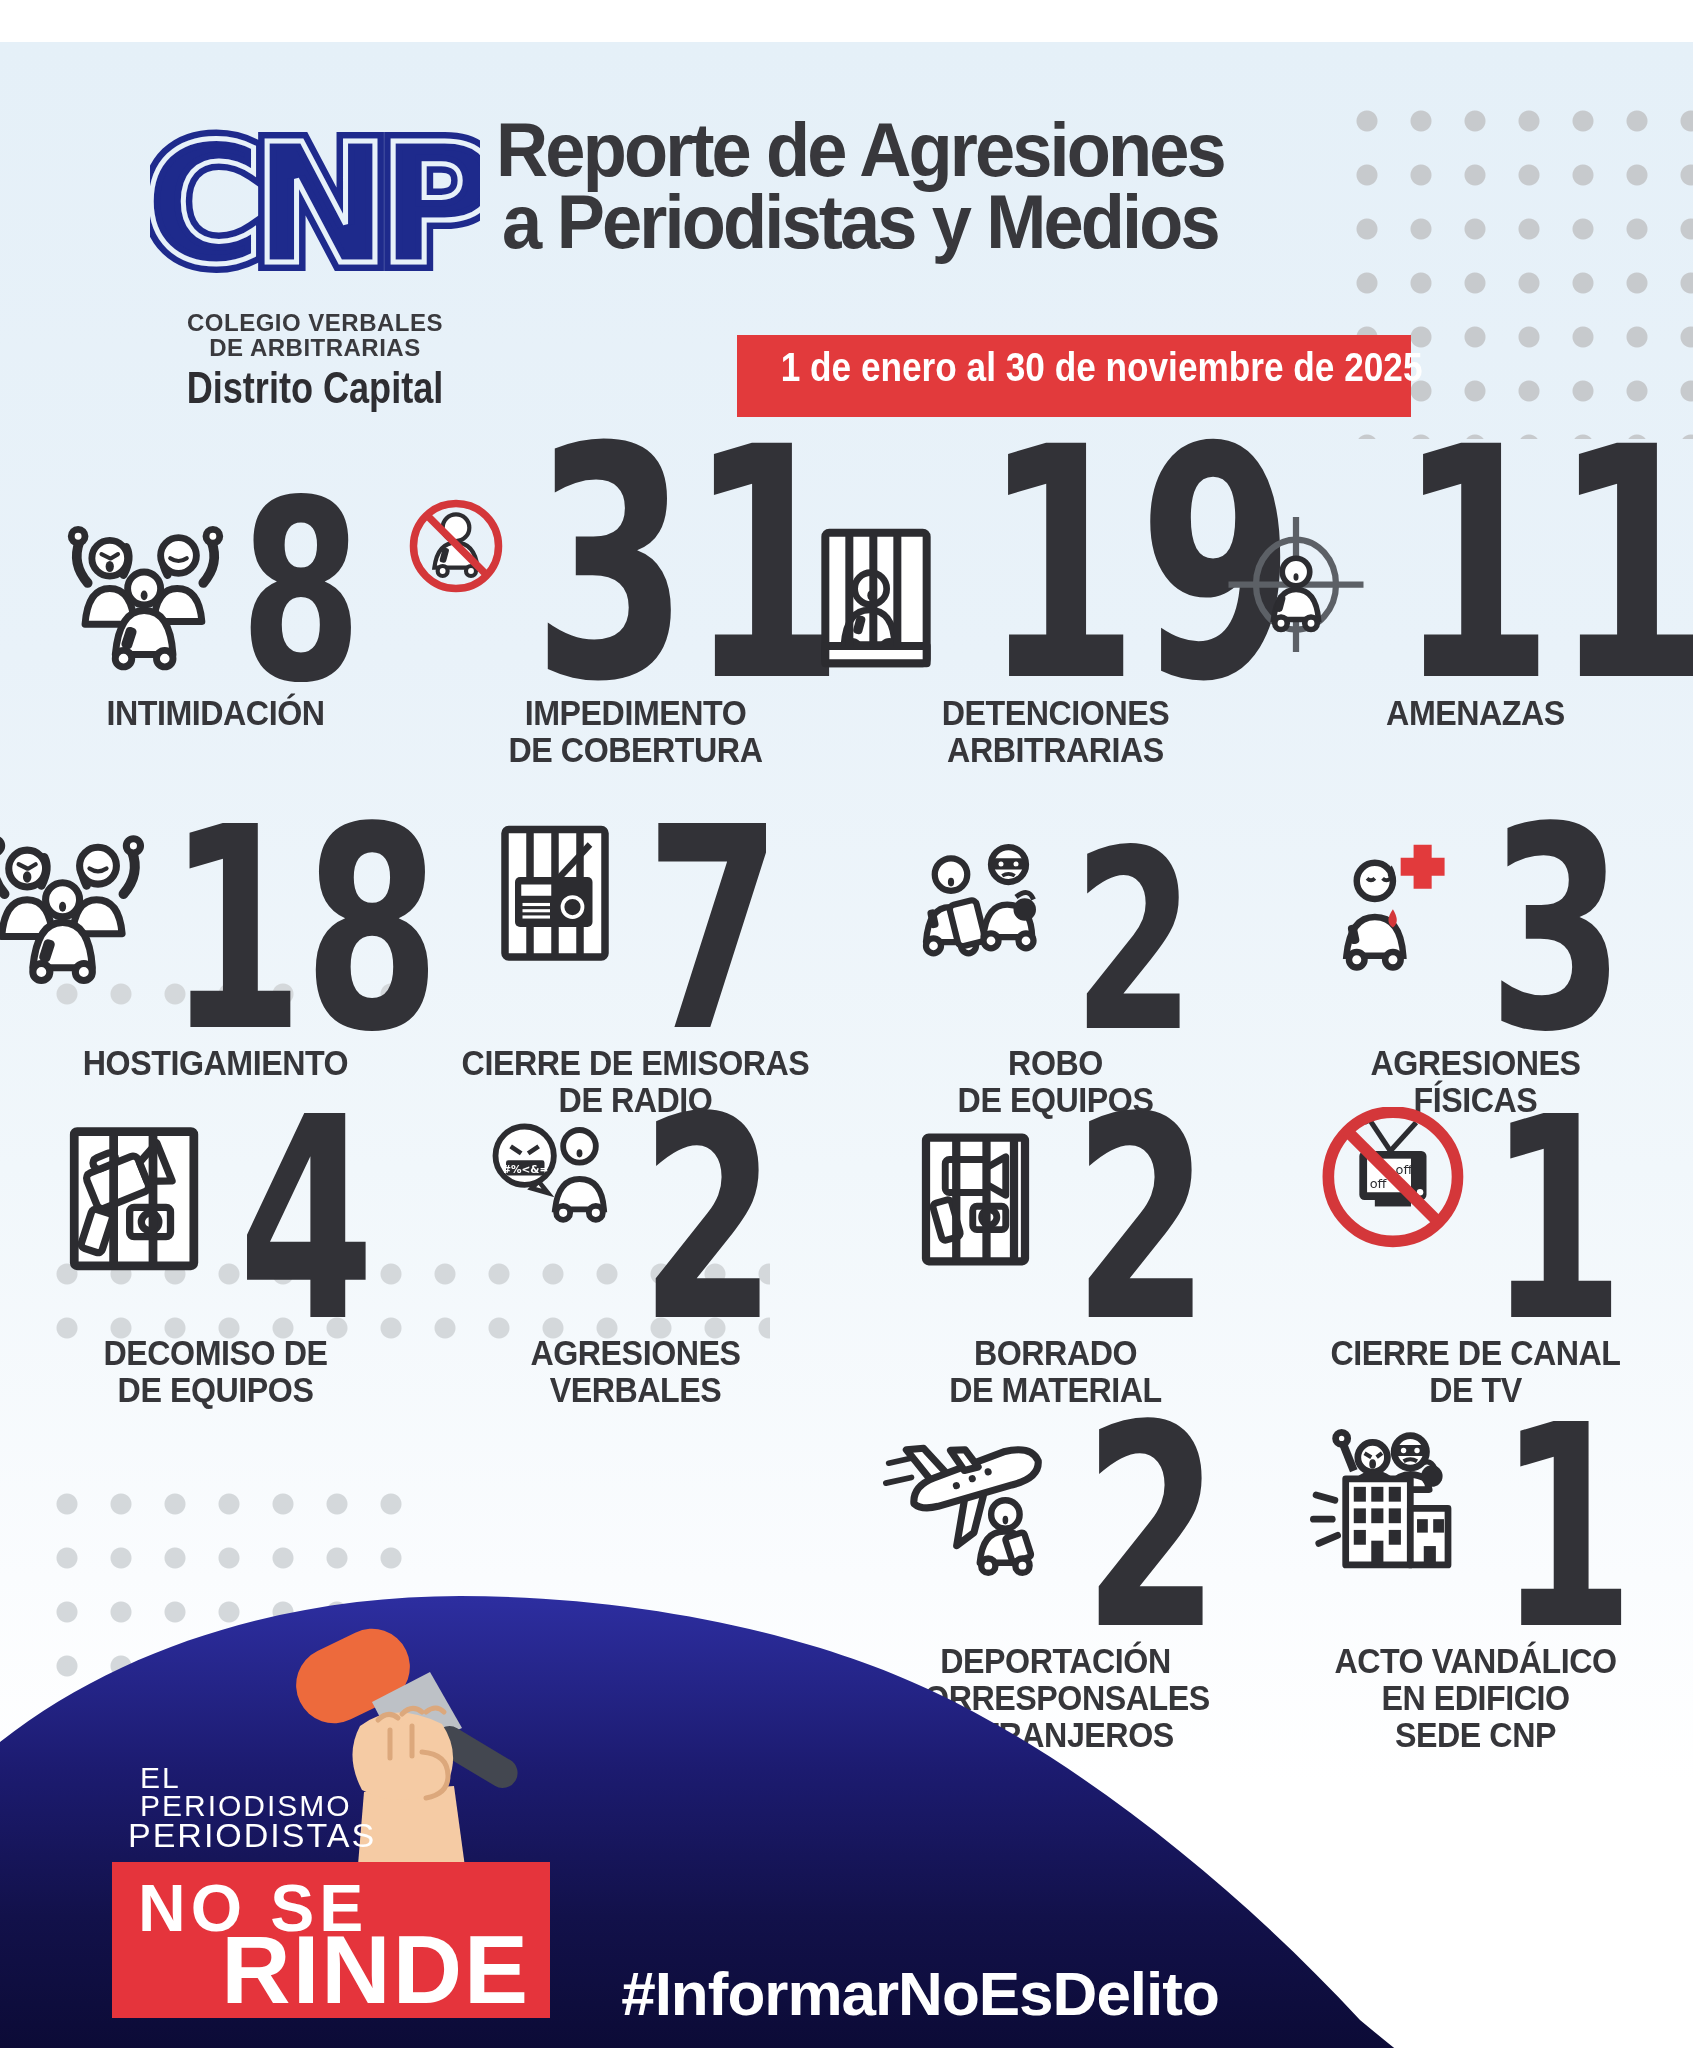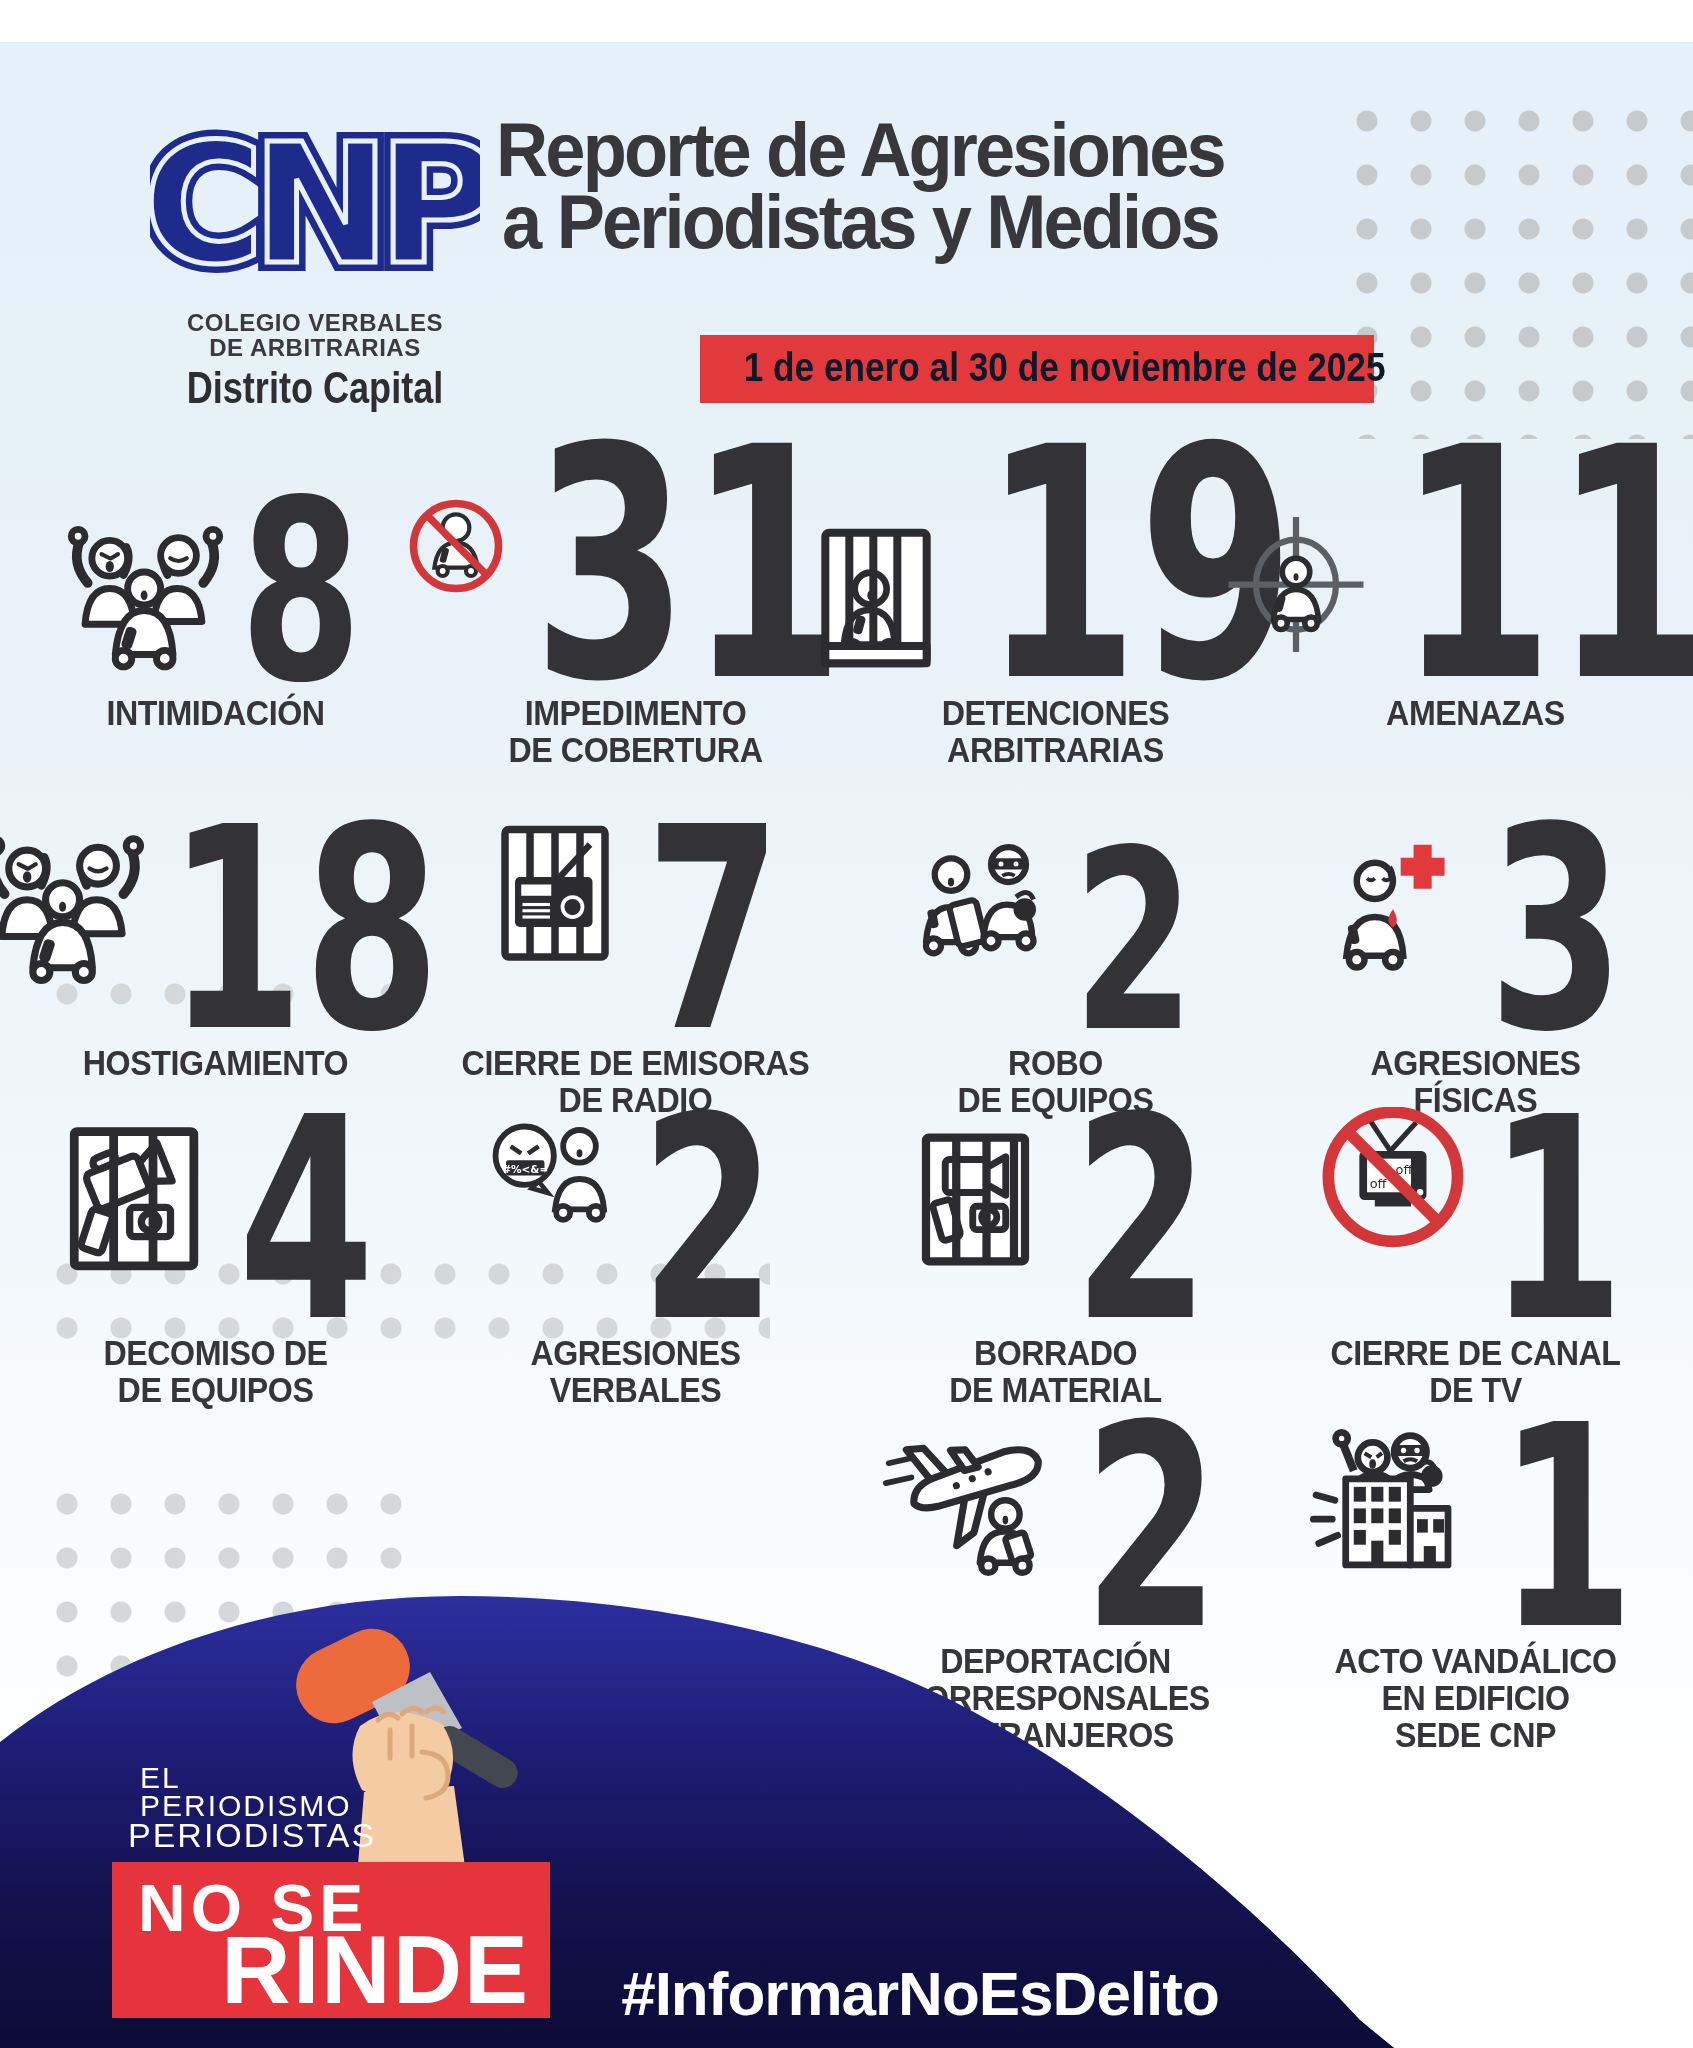--- a/index.html
+++ b/index.html
@@ -7,22 +7,22 @@
     background:linear-gradient(180deg,#e5f0f8 0%,#e9f2f9 30%,#f1f7fb 55%,#fafcfe 75%,#ffffff 85%,#ffffff 100%);
     font-family:"Liberation Sans",sans-serif;margin-top:42px;}
   .dots{position:absolute;background-image:radial-gradient(circle,#c7cacd 10px,transparent 11px);background-size:54px 54px;}
   .dots.faint{background-image:radial-gradient(circle,#d4d8db 10px,transparent 11px);}
   
   .logo-block{position:absolute;left:150px;top:60px;width:330px;text-align:center;}
   .org-line{font-size:24px;font-weight:bold;color:#3a3a3e;letter-spacing:.5px;line-height:1.04;}
   .org-region{font-size:44px;font-weight:bold;color:#2e2e32;transform:scaleX(.82);transform-origin:50% 50%;margin-top:2px;}
   .title-block{position:absolute;left:455px;top:72px;width:810px;text-align:center;
     font-size:76px;font-weight:bold;color:#38383c;line-height:.95;letter-spacing:-3px;transform:scaleX(.95);}
-  .period-banner{position:absolute;left:700px;top:293px;width:674px;height:68px;background:#e23a3c;
-    color:#0f172a;font-size:40px;font-weight:bold;text-align:center;line-height:64px;white-space:nowrap;}
+  .period-banner{position:absolute;left:737px;top:293px;width:674px;height:82px;background:#e23a3c;
+    color:#ffffff;font-size:40px;font-weight:bold;text-align:center;line-height:64px;white-space:nowrap;}
   .period-banner span{display:inline-block;transform:scaleX(.88);}
   
   .stat{position:absolute;width:425px;}
   .c1{left:3px}.c2{left:423px}.c3{left:843px}.c4{left:1263px}
   .r1{top:372px}.r2{top:722px}.r3{top:1012px}.r4{top:1320px}
   .stat-head{display:flex;align-items:flex-end;justify-content:center;height:270px;white-space:nowrap;}
   .ic{flex:none;margin-right:6px;}
   .num{font-family:"DejaVu Sans",sans-serif;font-weight:bold;color:#323237;line-height:.74;display:inline-block;
     transform:scaleX(.70);transform-origin:50% 100%;}
   .n320{font-size:320px}.n280{font-size:280px}.n250{font-size:250px}

